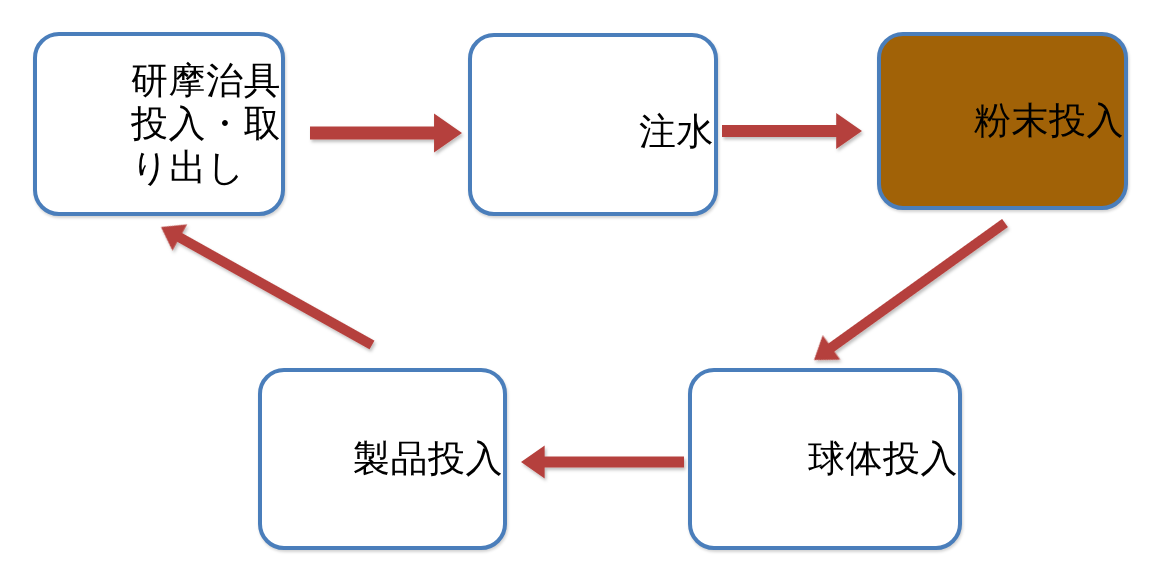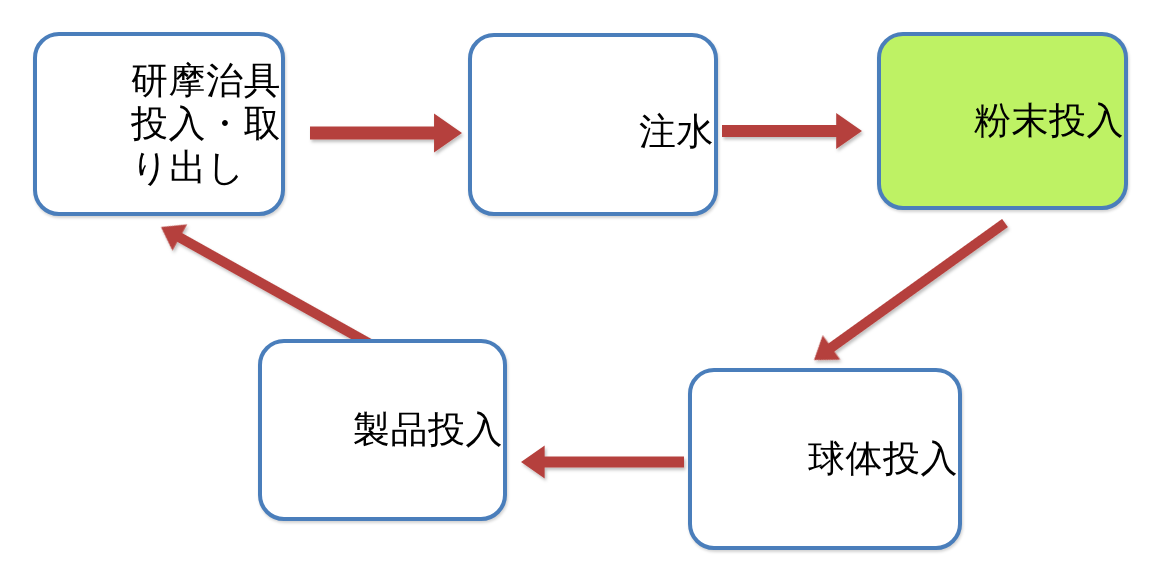--- a/index.html
+++ b/index.html
@@ -73,25 +73,25 @@
   <div class="node align-left" style="left: 33px; top: 32px; width: 252px; height: 184px; border-color: rgb(74, 126, 187); background: rgb(255, 255, 255);">
     <span class="node-label" style="color: rgb(0, 0, 0);">研摩治具
 投入・取
 り出し</span>
   </div>
 
   <div class="node" style="left: 468px; top: 33px; width: 250px; height: 183px; border-color: rgb(74, 126, 187); background: rgb(255, 255, 255);">
     <span class="node-label" style="color: rgb(0, 0, 0); margin-top: 14px;">注水</span>
   </div>
 
-  <div class="node" style="left: 877px; top: 32px; width: 251px; height: 178px; border-color: rgb(74, 126, 187); background: #bef264;">
+  <div class="node" style="left: 877px; top: 32px; width: 251px; height: 178px; border-color: rgb(74, 126, 187); background: #a16207;">
     <span class="node-label" style="color: rgb(0, 0, 0);">粉末投入</span>
   </div>
 
   <div class="node" style="left: 688px; top: 368px; width: 274px; height: 182px; border-color: rgb(74, 126, 187); background: rgb(255, 255, 255);">
     <span class="node-label" style="color: rgb(0, 0, 0);">球体投入</span>
   </div>
 
-  <div class="node" style="left: 258px; top: 339px; width: 249px; height: 182px; border-color: rgb(74, 126, 187); background: rgb(255, 255, 255);">
+  <div class="node" style="left: 258px; top: 368px; width: 249px; height: 182px; border-color: rgb(74, 126, 187); background: rgb(255, 255, 255);">
     <span class="node-label" style="color: rgb(0, 0, 0);">製品投入</span>
   </div>
 
 </div>
 
 </body></html>

